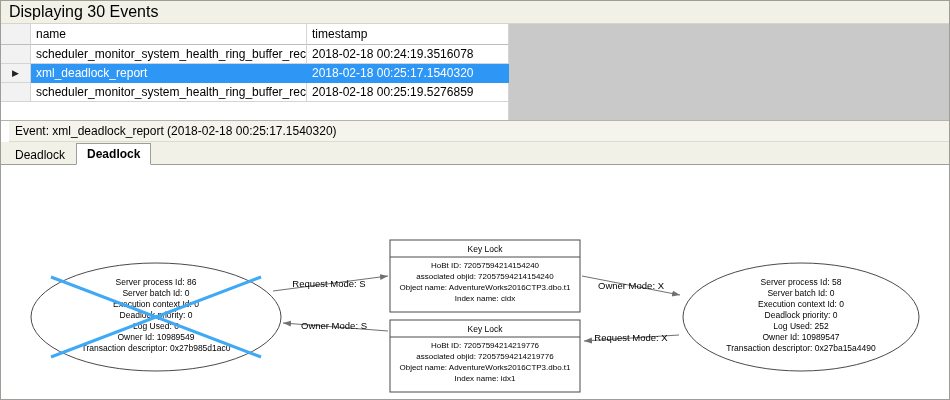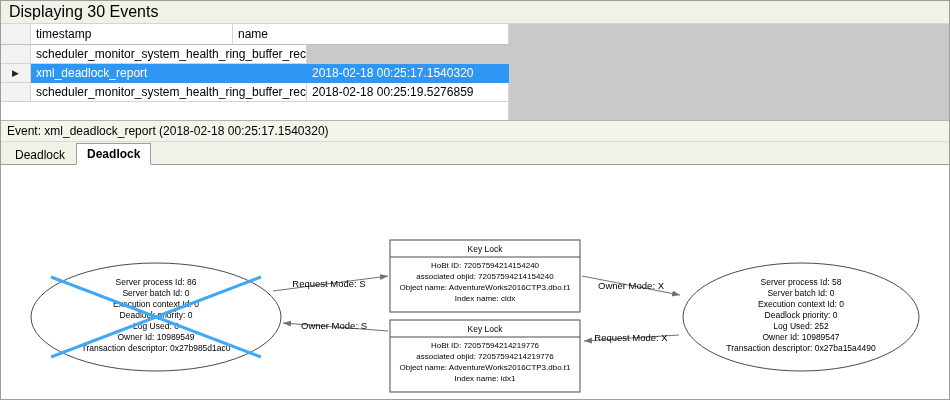--- a/index.html
+++ b/index.html
@@ -18,21 +18,21 @@
   .header .cell { border-bottom:1px solid #bdbdbd; }
   .rowsel { width:30px; background:#f2f2f2; justify-content:center; padding:0; font-size:9px; color:#222; }
   .name { width:276px; }
   .ts { width:202px; }
   .fillercell { flex:1; background:transparent; border:none; }
   .grid-row.sel .name, .grid-row.sel .ts { background:#2e96f5; color:#fff; border-right-color:#2e96f5; border-bottom-color:#2e96f5;text-align:center; }
   .grid-bottom { flex:1; display:flex; }
   .grid-bottom .blank { width:508px; background:#fff; border-right:1px solid #d4d4d4; }
 
   .event-bar { height:21px; background:#f4f3ec; border-bottom:1px solid #dcdbd0;
-    display:flex; align-items:center; padding-left:6px; font-size:12px; color:#000; }
+    display:flex; align-items:center; padding-left:6px; font-size:12px; color:#000;margin-left:8px; }
 
   .tab-strip { height:23px; background:#f2f1e8; display:flex; align-items:flex-end;
     padding-left:3px; border-bottom:1px solid #9e9e96; }
   .tab { height:19px; padding:0 10px; font-size:12px; display:flex; align-items:center;
     color:#000; border:1px solid transparent; cursor:default; }
   .tab.active { height:22px; background:#fff; border:1px solid #9e9e96; border-bottom:1px solid #fff;
     margin-bottom:-1px; font-weight:bold; position:relative; }
 
   .content { height:236px; background:#fff; }
   .graph text { font-family:"Liberation Sans", sans-serif; fill:#000; }
@@ -48,28 +48,29 @@
 
 <div class="window">
 
   <div class="title-bar">
     <span>Displaying 30 Events</span>
   </div>
 
   <div class="grid">
     <div class="grid-row header">
       <div class="cell rowsel"></div>
+      <div class="cell name">name</div>
       <div class="cell ts">timestamp</div>
-      <div class="cell name">name</div>
       <div class="fillercell"></div>
     </div>
 
     <div class="grid-row">
       <div class="cell rowsel"></div>
       <div class="cell name">scheduler_monitor_system_health_ring_buffer_recorded</div>
+      <div class="cell ts">2018-02-18 00:24:19.3516078</div>
       <div class="fillercell"></div>
     </div>
 
     <div class="grid-row sel">
       <div class="cell rowsel">▶</div>
       <div class="cell name">xml_deadlock_report</div>
       <div class="cell ts">2018-02-18 00:25:17.1540320</div>
       <div class="fillercell"></div>
     </div>
 

